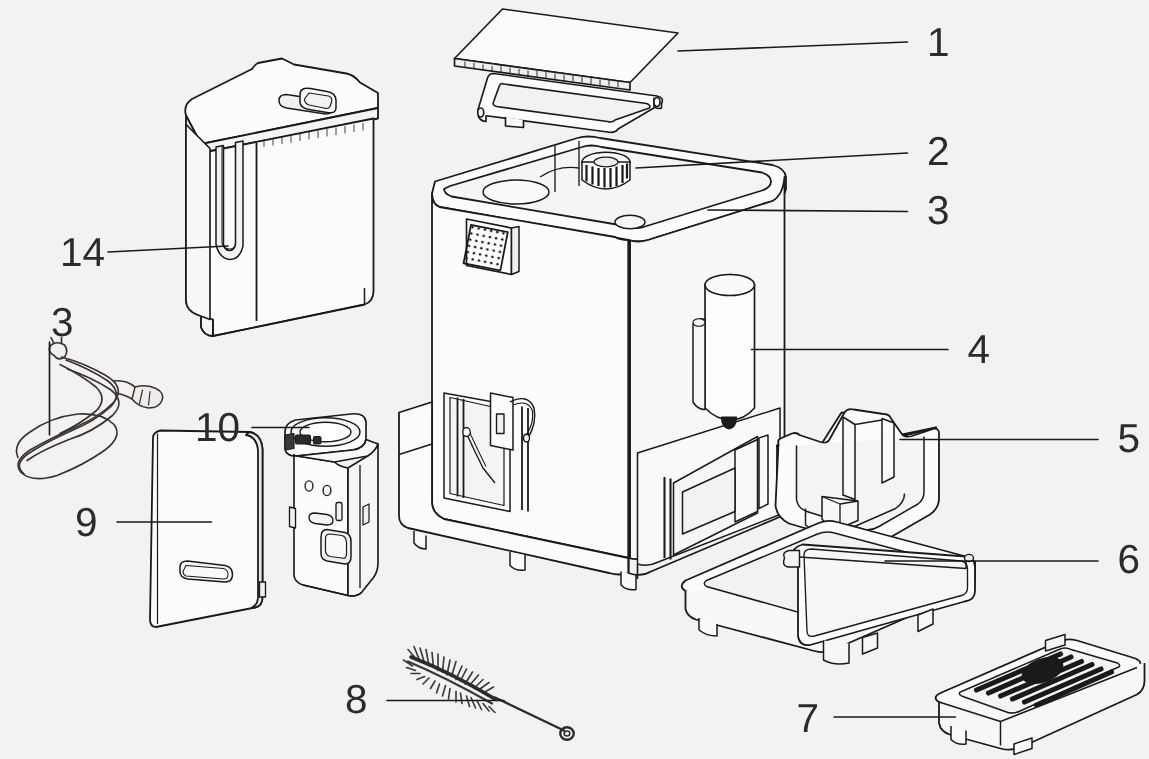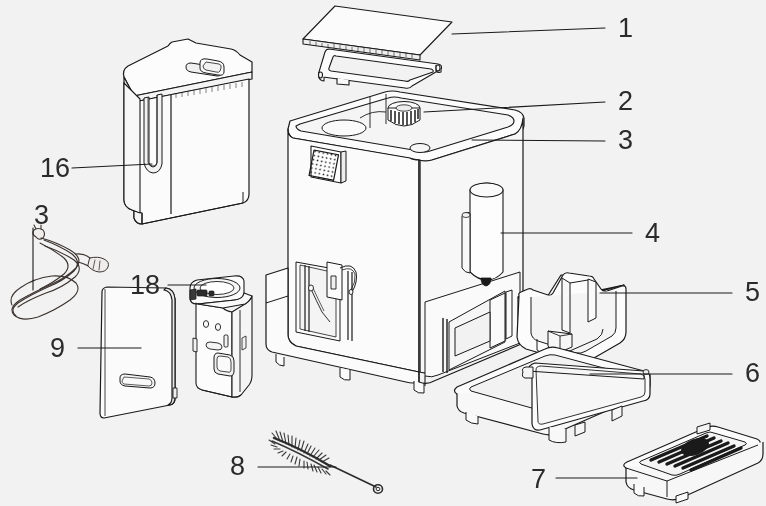--- a/index.html
+++ b/index.html
@@ -411,18 +411,18 @@
   <div id="callout-layer">
       <div class="callout-label" style="left: 618px; top: 15px;">1</div>
       <div class="callout-label" style="left: 618px; top: 88px;">2</div>
       <div class="callout-label" style="left: 618px; top: 127px;">3</div>
       <div class="callout-label" style="left: 645px; top: 220px;">4</div>
       <div class="callout-label" style="left: 745px; top: 279px;">5</div>
       <div class="callout-label" style="left: 745px; top: 360px;">6</div>
       <div class="callout-label" style="left: 531px; top: 466px;">7</div>
       <div class="callout-label" style="left: 230px; top: 453px;">8</div>
       <div class="callout-label" style="left: 50px; top: 335px;">9</div>
-      <div class="callout-label" style="left: 130px; top: 272px;">18</div>
+      <div class="callout-label" style="left: 130px; top: 272px;">10</div>
       <div class="callout-label" style="left: 34px; top: 202px;">3</div>
-      <div class="callout-label" style="left: 40px; top: 155px;">16</div>
+      <div class="callout-label" style="left: 40px; top: 155px;">14</div>
     </div>
 
 </div>
 
 </body></html>

